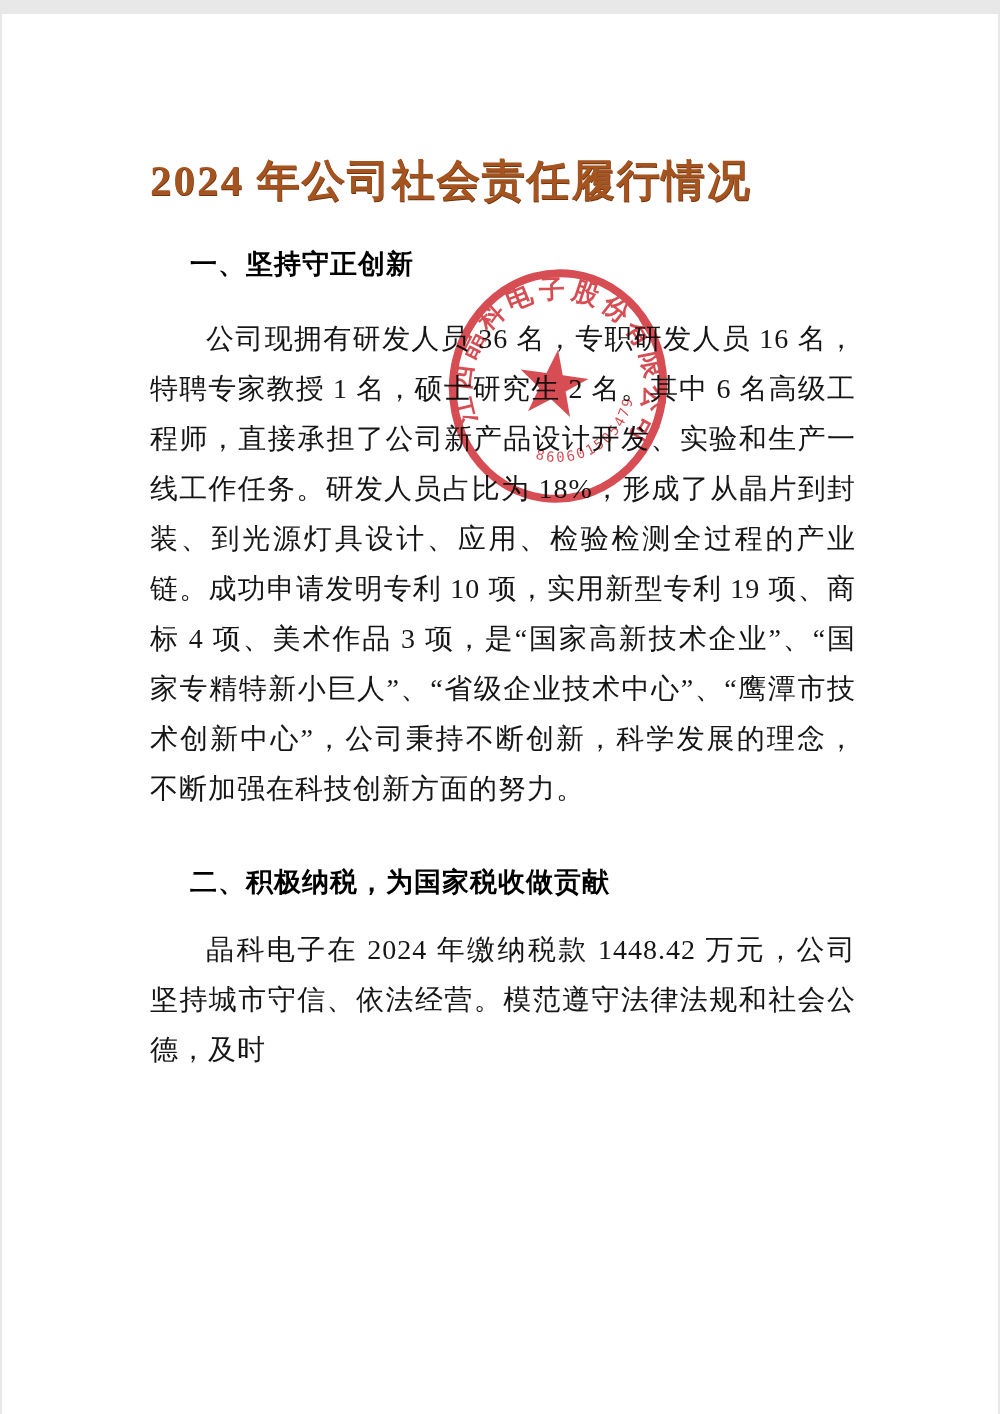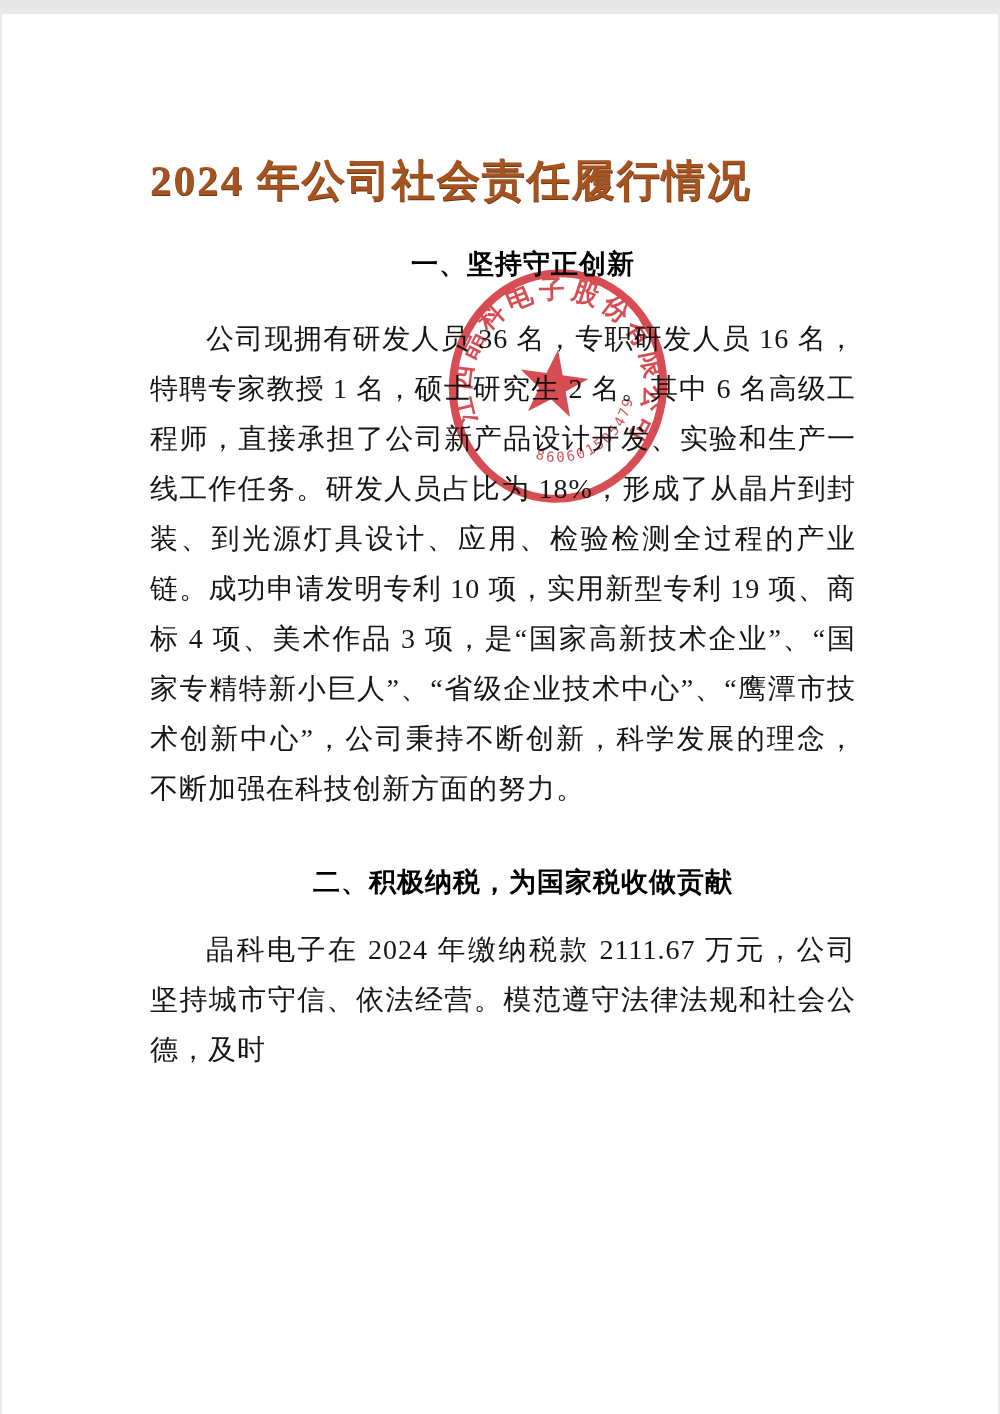--- a/index.html
+++ b/index.html
@@ -31,21 +31,20 @@
     text-shadow:0.6px 0.6px 0 #6e3410;
     font-family:"Liberation Serif","DejaVu Serif",serif;
   }
   .sec-heading{
     margin:0 0 34px 40px;
     font-size:27px;line-height:32px;
     font-weight:bold;
     color:var(--heading_text);
     letter-spacing:1px;
     font-family:"Liberation Sans","DejaVu Sans",sans-serif;
-    text-align:center;
   }
   .sec-heading.second{
     margin-top:52px;
     margin-bottom:27px;
     font-family:Liberation Serif, serif;
   }
   .body-par{
     margin:0;
     font-size:28px;
     line-height:50px;
@@ -93,21 +92,21 @@
   <div class="doc">
     <h1 class="title">2024 年公司社会责任履行情况</h1>
 
     <h2 class="sec-heading">一、坚持守正创新</h2>
 
 
     <p class="body-par">公司现拥有研发人员 36 名，专职研发人员 16 名，特聘专家教授 1 名，硕士研究生 2 名。其中 6 名高级工程师，直接承担了公司新产品设计开发、实验和生产一线工作任务。研发人员占比为 18%，形成了从晶片到封装、到光源灯具设计、应用、检验检测全过程的产业链。成功申请发明专利 10 项，实用新型专利 19 项、商标 4 项、美术作品 3 项，是“国家高新技术企业”、“国家专精特新小巨人”、“省级企业技术中心”、“鹰潭市技术创新中心”，公司秉持不断创新，科学发展的理念，不断加强在科技创新方面的努力。</p>
 
     <h2 class="sec-heading second">二、积极纳税，为国家税收做贡献</h2>
 
-    <p class="body-par">晶科电子在 2024 年缴纳税款 2111.67 万元，公司坚持城市守信、依法经营。模范遵守法律法规和社会公德，及时</p>
+    <p class="body-par">晶科电子在 2024 年缴纳税款 1448.42 万元，公司坚持城市守信、依法经营。模范遵守法律法规和社会公德，及时</p>
   </div>
 
   <svg class="seal" viewBox="0 0 228 244" aria-hidden="true">
     <g transform="rotate(8 114 122)">
       <ellipse class="seal-ring" cx="114" cy="122" rx="105" ry="113"></ellipse>
       <path id="sealTopArc" d="M 46.6 178.6 A 88 88 0 1 1 181.4 178.6" fill="none"></path>
       <path id="sealNumArc" d="M 70.4 184.2 A 76 76 0 0 0 182.9 89.9" fill="none"></path>
       <text class="seal-name" text-anchor="middle">
         <textPath href="#sealTopArc" startOffset="50%">江西晶科电子股份有限公司</textPath>
       </text>

